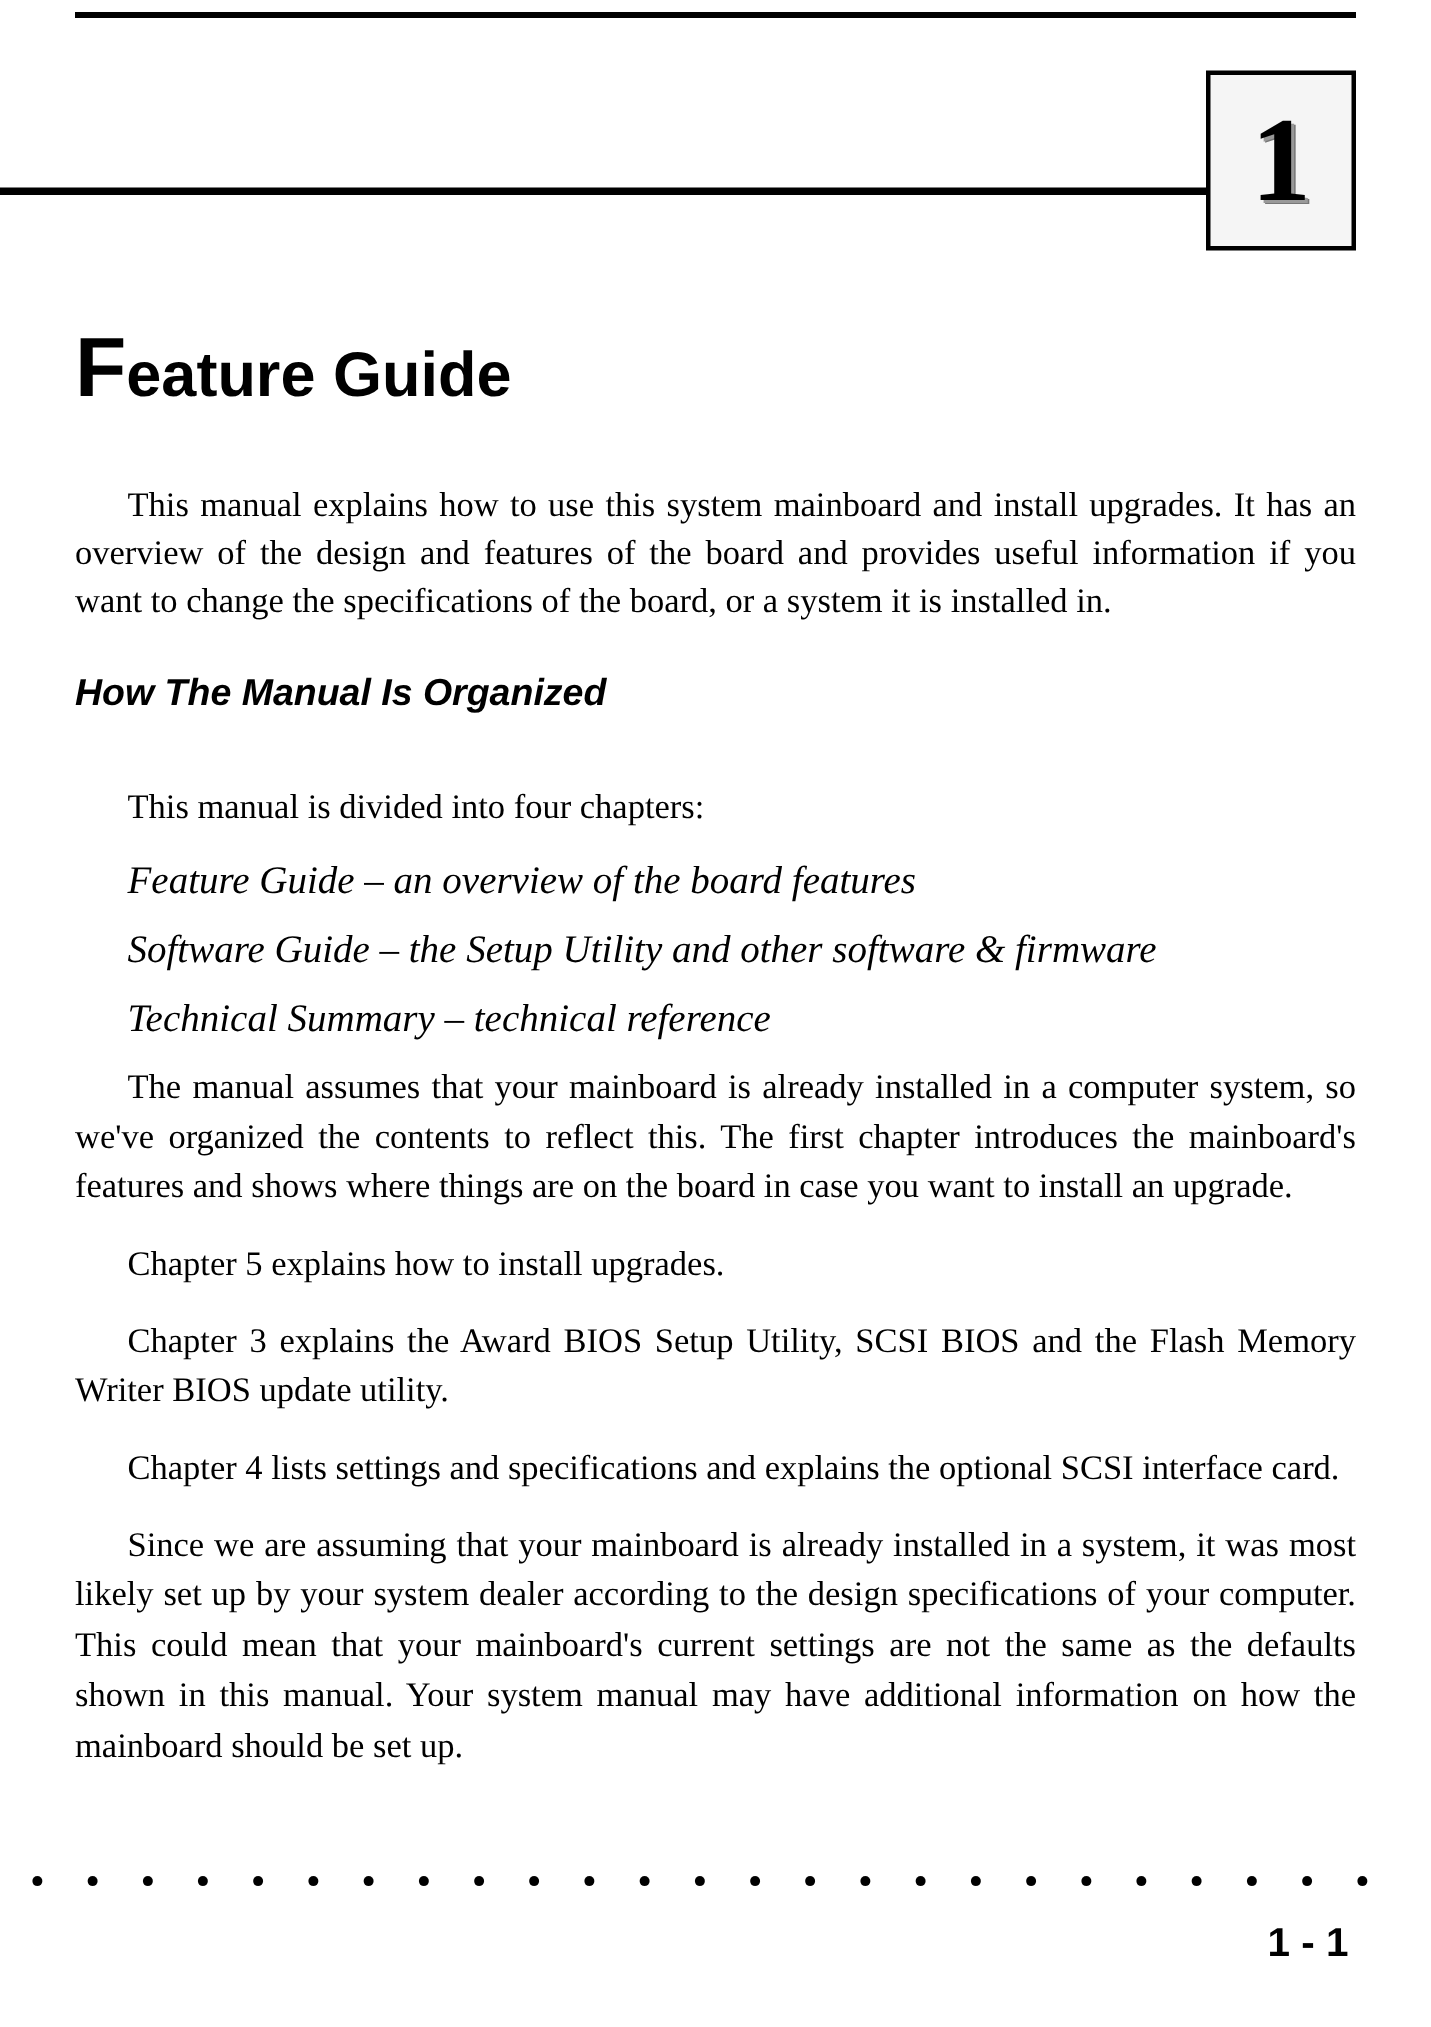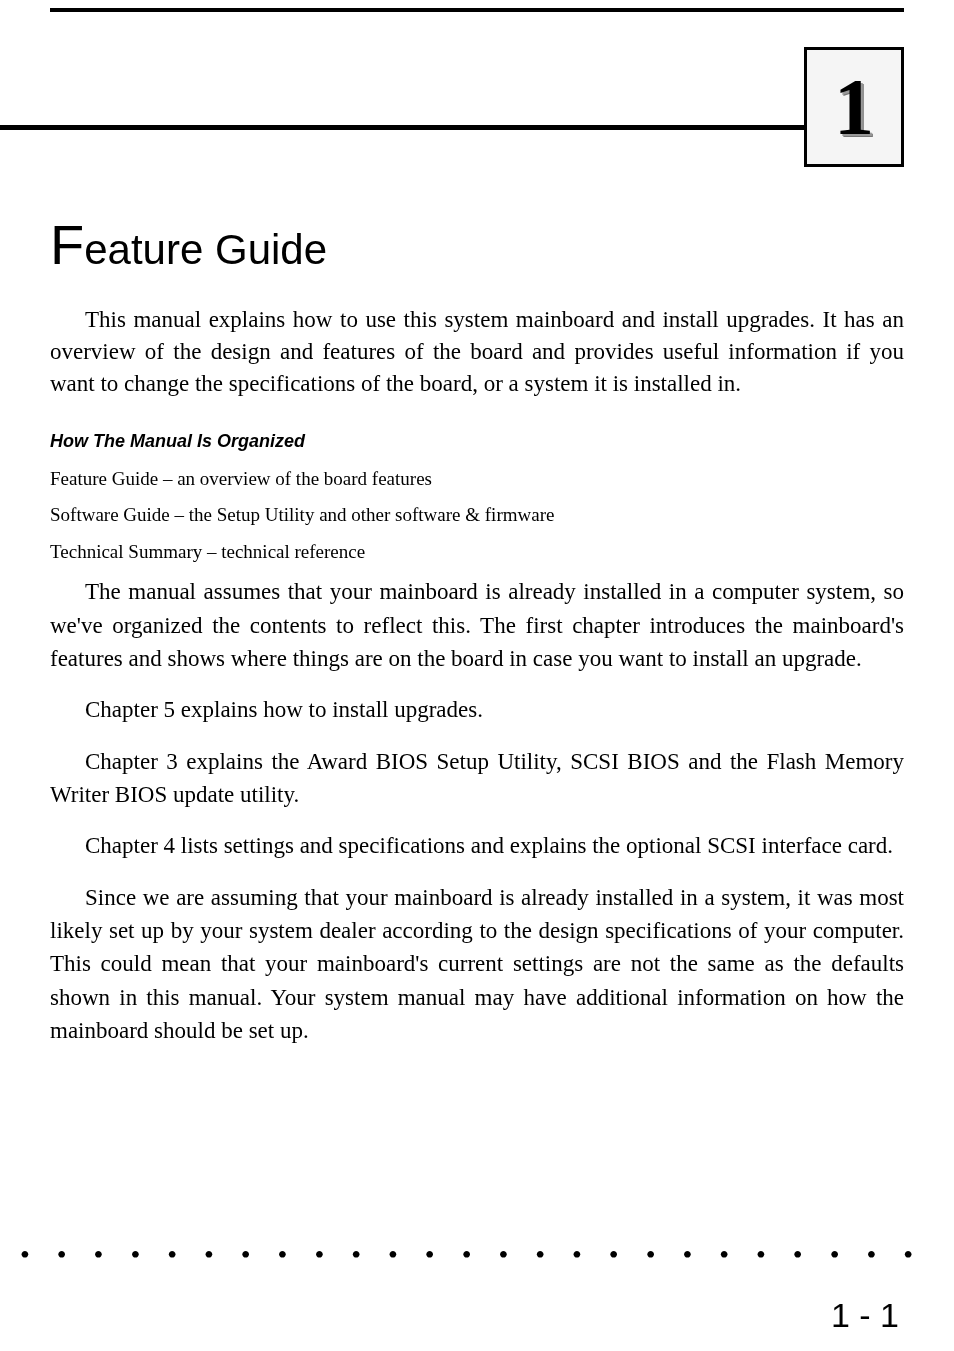--- a/index.html
+++ b/index.html
@@ -47,50 +47,52 @@
       position: absolute;
       top: 78px;
       left: -50px;
       right: 100px;
     }
     .content {
       margin-top: 200px;
     }
     .main-title {
       font-family: Arial, Helvetica, sans-serif;
-      font-weight: normal;
+      font-weight: bold;
       font-size: 42px;
-      margin-bottom: 27px;
+      margin-bottom: 44px;
     }
     .main-title .first-letter {
       font-size: 56px;
     }
     .intro-para {
       font-size: 23px;
       line-height: 1.4;
       text-align: justify;
       text-indent: 35px;
       margin-bottom: 30px;
     }
     .subheading {
       font-family: Arial, Helvetica, sans-serif;
       font-weight: bold;
       font-style: italic;
-      font-size: 18px;
-      margin-bottom: 14px;
+      font-size: 25px;
+      margin-bottom: 48px;
     }
     .chapter-list-intro {
       font-size: 23px;
       text-indent: 35px;
       margin-bottom: 18px;
     }
     .chapter-item {
-      font-size: 19px;
+      font-size: 26px;
+      margin-left: 35px;
       margin-bottom: 10px;
       line-height: 1.4;
+      font-style: italic;
     }
     .body-para {
       font-size: 23px;
       line-height: 1.45;
       text-align: justify;
       text-indent: 35px;
       margin-bottom: 18px;
     }
     .body-para.first-after-list {
       margin-top: 8px;
@@ -100,25 +102,25 @@
       bottom: 80px;
       left: 20px;
       right: 30px;
       font-size: 28px;
       letter-spacing: 10px;
       overflow: hidden;
       white-space: nowrap;
     }
     .page-number {
       position: absolute;
-      bottom: 16px;
+      bottom: 40px;
       right: 55px;
       font-family: Arial, Helvetica, sans-serif;
-      font-weight: normal;
-      font-size: 34px;
+      font-weight: bold;
+      font-size: 27px;
     }
   </style>
 </head>
 <body>
 
 <div class="top-rule"></div>
 
 <div class="chapter-header">
   <div class="chapter-box">
     <span class="chapter-number">1</span>
@@ -128,20 +130,21 @@
 
 <div class="content">
   <h1 class="main-title">
     <span class="first-letter">F</span><span>eature Guide</span>
   </h1>
 
   <p class="intro-para">This manual explains how to use this system mainboard and install upgrades. It has an overview of the design and features of the board and provides useful information if you want to change the specifications of the board, or a system it is installed in.</p>
 
   <h2 class="subheading">How The Manual Is Organized</h2>
 
+  <p class="chapter-list-intro">This manual is divided into four chapters:</p>
 
   <p class="chapter-item">Feature Guide – an overview of the board features</p>
   <p class="chapter-item">Software Guide – the Setup Utility and other software &amp; firmware</p>
   <p class="chapter-item">Technical Summary – technical reference</p>
 
   <p class="body-para first-after-list">The manual assumes that your mainboard is already installed in a computer system, so we've organized the contents to reflect this. The first chapter introduces the mainboard's features and shows where things are on the board in case you want to install an upgrade.</p>
   <p class="body-para">Chapter 5 explains how to install upgrades.</p>
   <p class="body-para">Chapter 3 explains the Award BIOS Setup Utility, SCSI BIOS and the Flash Memory Writer BIOS update utility.</p>
   <p class="body-para">Chapter 4 lists settings and specifications and explains the optional SCSI interface card.</p>
   <p class="body-para">Since we are assuming that your mainboard is already installed in a system, it was most likely set up by your system dealer according to the design specifications of your computer. This could mean that your mainboard's current settings are not the same as the defaults shown in this manual. Your system manual may have additional information on how the mainboard should be set up.</p>

